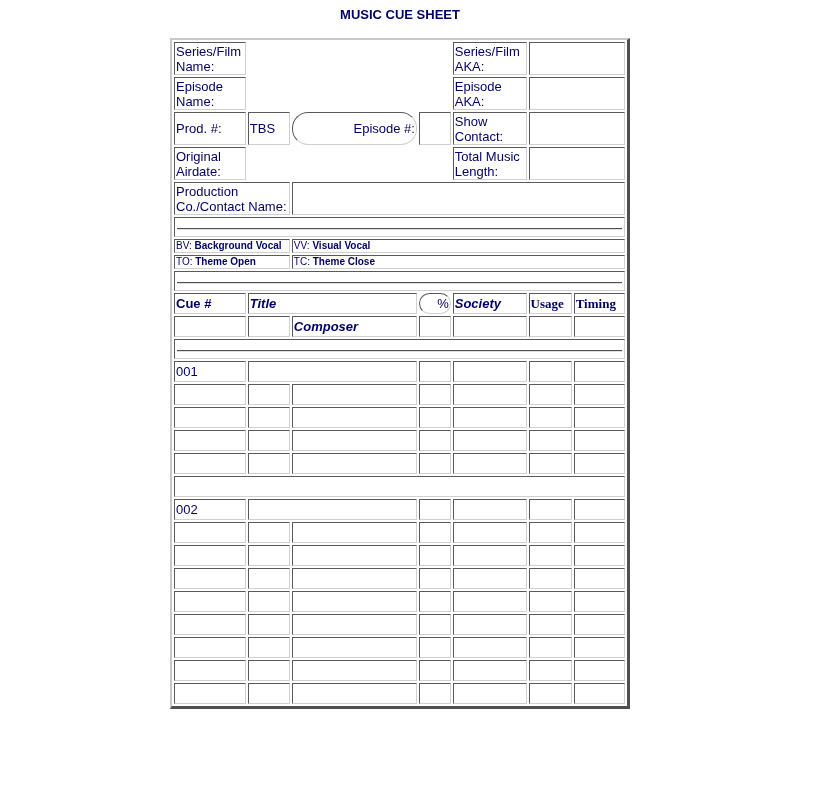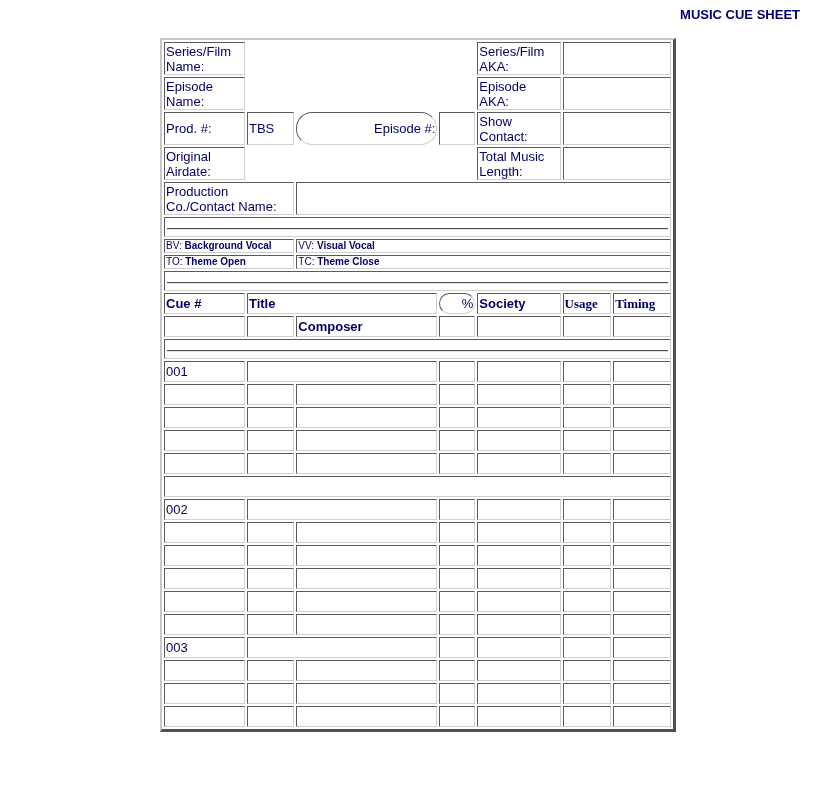--- a/index.html
+++ b/index.html
@@ -1,36 +1,36 @@
 <!DOCTYPE html>
 <html><head>
 <meta charset="utf-8">
 <style>
   html, body { margin: 0; padding: 0; background: #ffffff; }
   body { width: 829px; height: 791px; overflow: hidden; position: relative; font-family: "Liberation Sans", sans-serif; color: #000066; }
-  .title { position: absolute; top: 7px; left: 0; width: 800px; text-align: right; font-weight: bold; font-size: 13px; color: #000066; }
+  .title { position: absolute; top: 7px; left: 0; width: 800px; text-align: center; font-weight: bold; font-size: 13px; color: #000066; }
   table.sheet {
-    position: absolute; left: 160px; top: 38px; width: 516px;
+    position: absolute; left: 170px; top: 38px; width: 460px;
     border-collapse: separate; border-spacing: 2px;
     border-top: 2px solid #c8c8c8; border-left: 2px solid #c8c8c8;
     border-right: 3px solid #505050; border-bottom: 3px solid #505050;
     table-layout: fixed;
   }
   table.sheet td {
     border: 1px solid #606060; border-right-color: #d0d0d0; border-bottom-color: #d0d0d0;
     border-top-color: #5a5a5a; border-left-color: #5a5a5a;
     padding: 0 1px; font-size: 13px; line-height: 15px; vertical-align: middle; color: #000066;
   }
   td.noborder { border: none !important; }
   td.r { text-align: right; border-radius: 16px; }
   td.c { text-align: left; }
   td.lab { font-size: 13px; }
   .small { font-size: 10px !important; line-height: 12px !important; }
   .small b { font-weight: bold; }
-  .hdr-sans { font-weight: bold; font-size: 13px; }
+  .hdr-sans { font-weight: bold; font-style: italic; font-size: 13px; }
   .hdr-serif { font-family: "Liberation Serif", serif; font-weight: bold; font-size: 16px; }
   .rulecell { height: 18px; padding: 0 !important; }
   .rulecell .hr { border-top: 1px solid #505050; border-bottom: 1px solid #e0e0e0; margin: 4px 2px 0 2px; }
   tr.h2 td { height: 31px; }
   tr.cue td { height: 19px; }
   tr.blank td { height: 19px; }
 </style>
 </head>
 <body>
 
@@ -217,28 +217,20 @@
         <td></td>
         <td></td>
         <td></td>
         <td></td>
         <td></td>
         <td></td>
         <td></td>
       </tr>
 
   <tr class="cue">
-    <td class="c">003</td>
-    <td colspan="2"></td>
-    <td></td>
-        <td></td>
-        <td></td>
-        <td></td>
-  </tr>
-  <tr class="cue">
         <td></td>
         <td></td>
         <td></td>
         <td></td>
         <td></td>
         <td></td>
         <td></td>
       </tr>
   <tr class="cue">
         <td></td>

